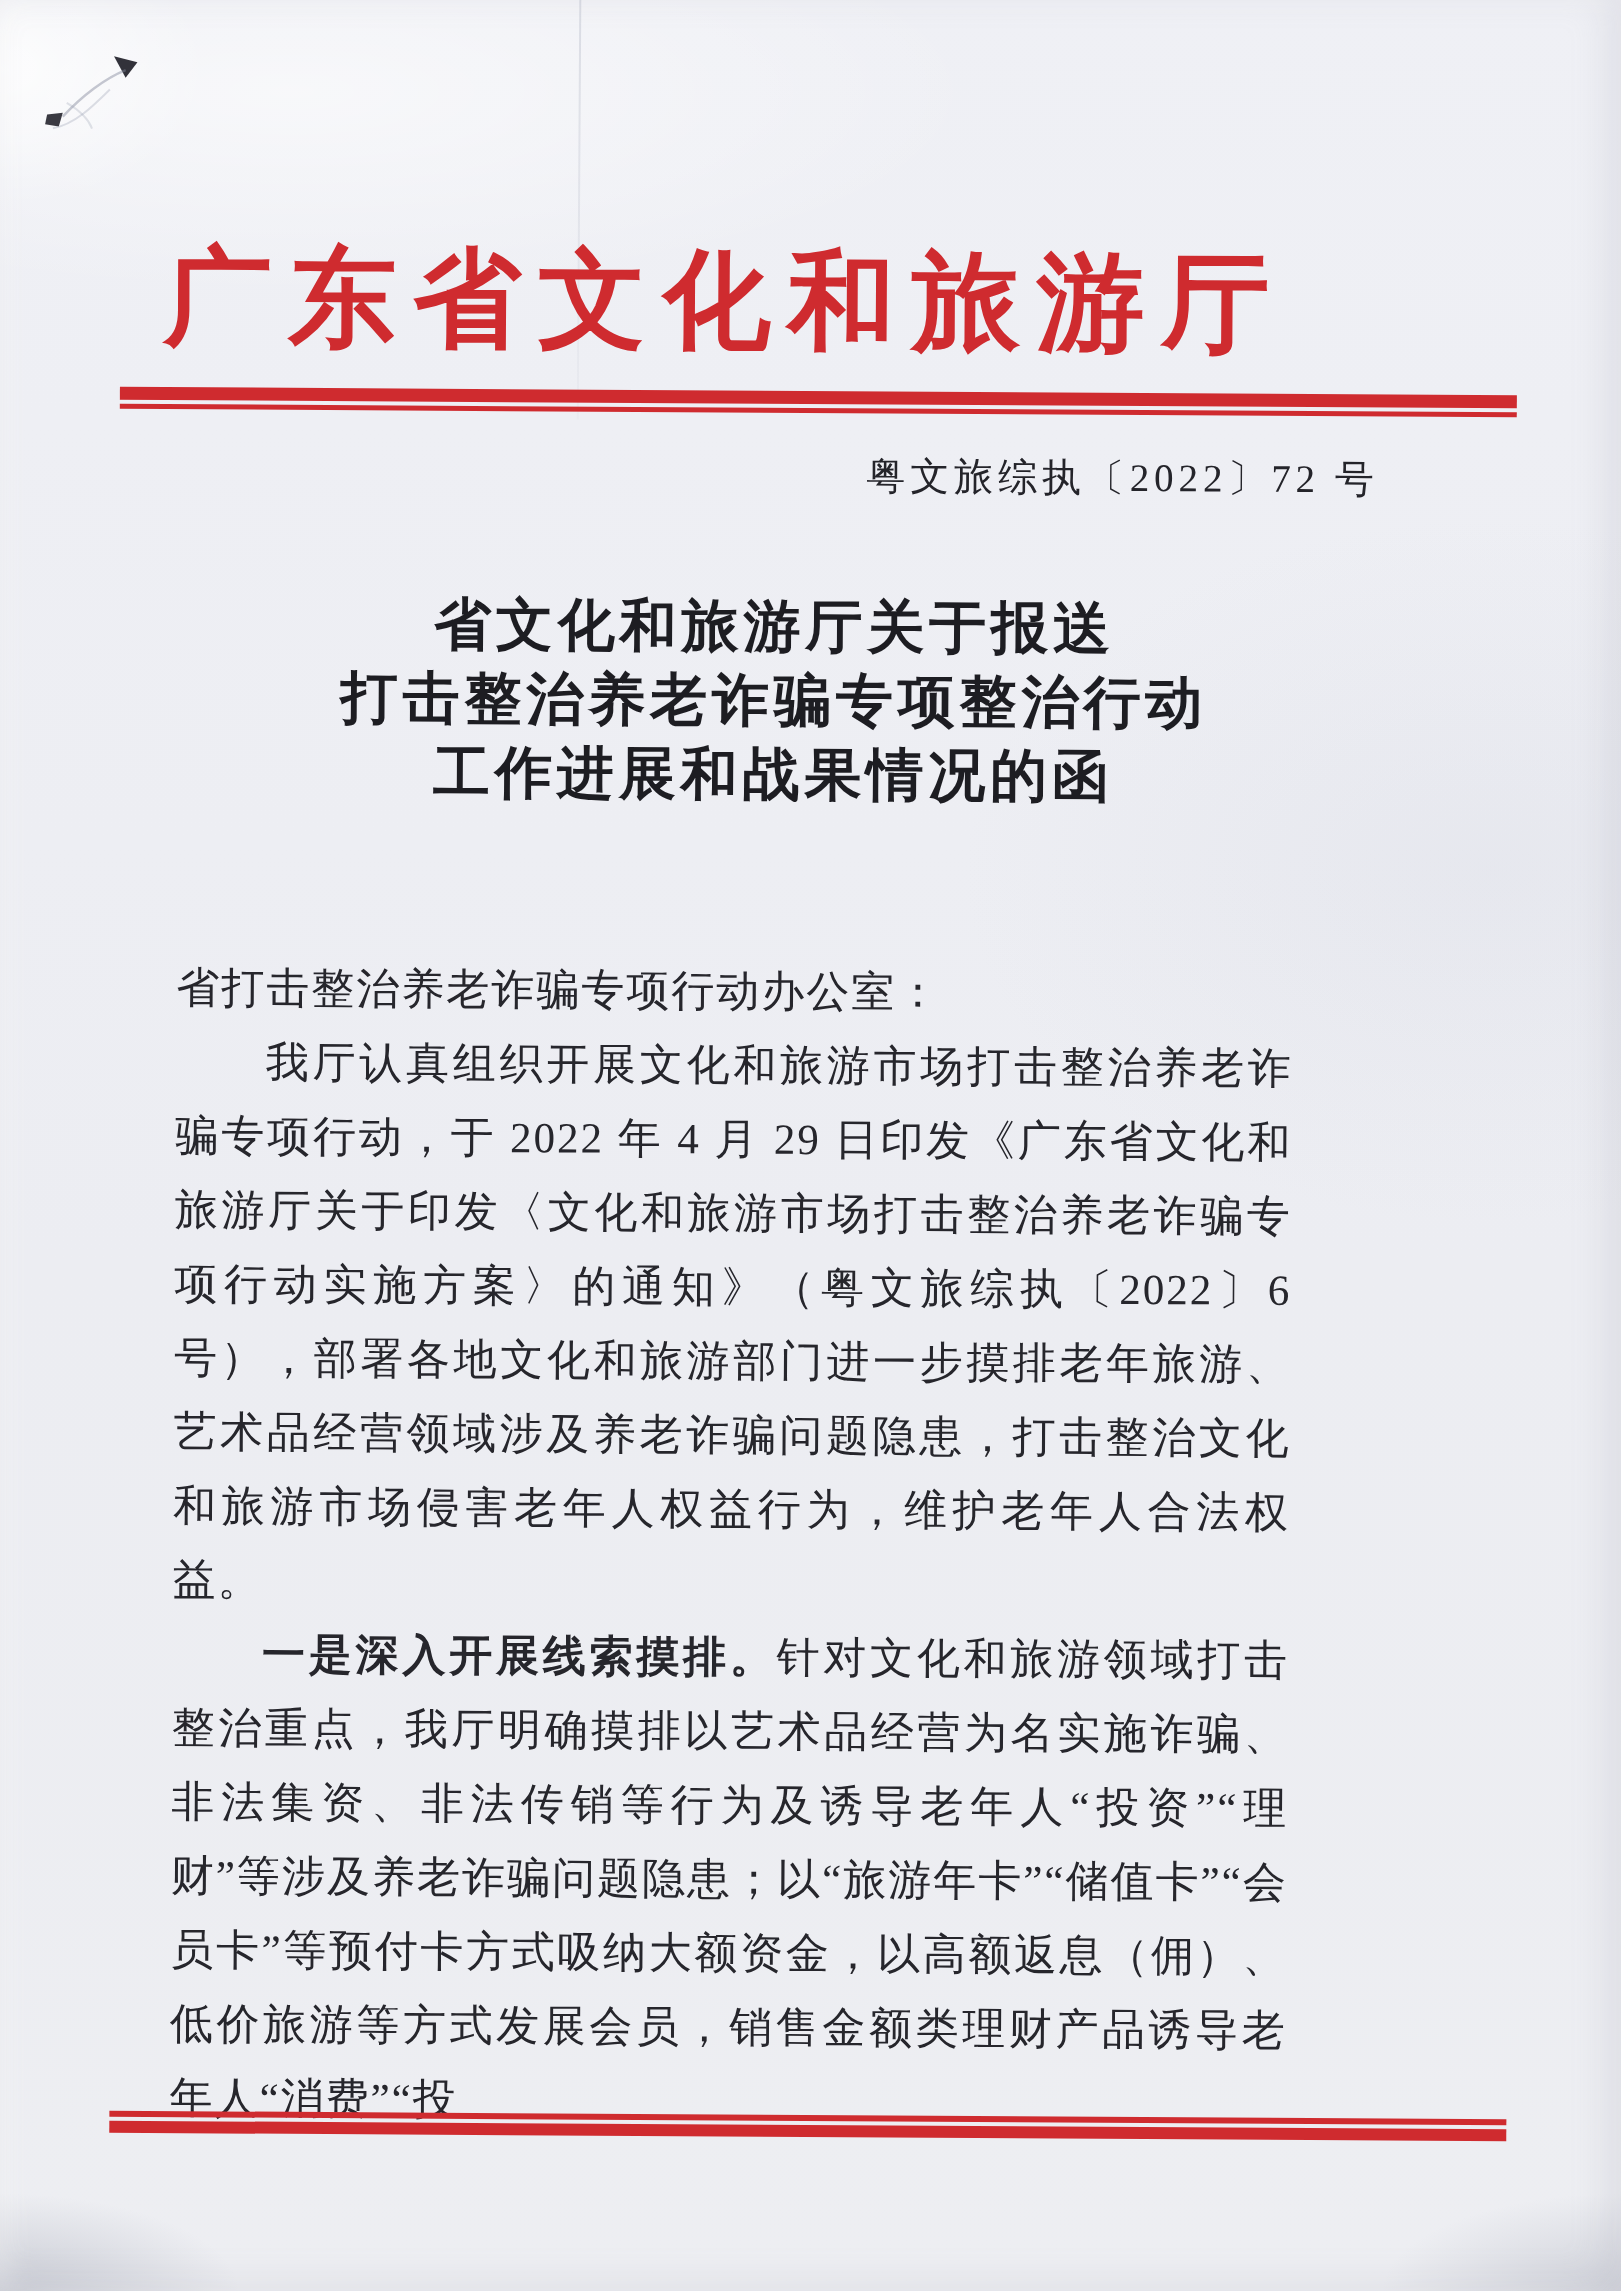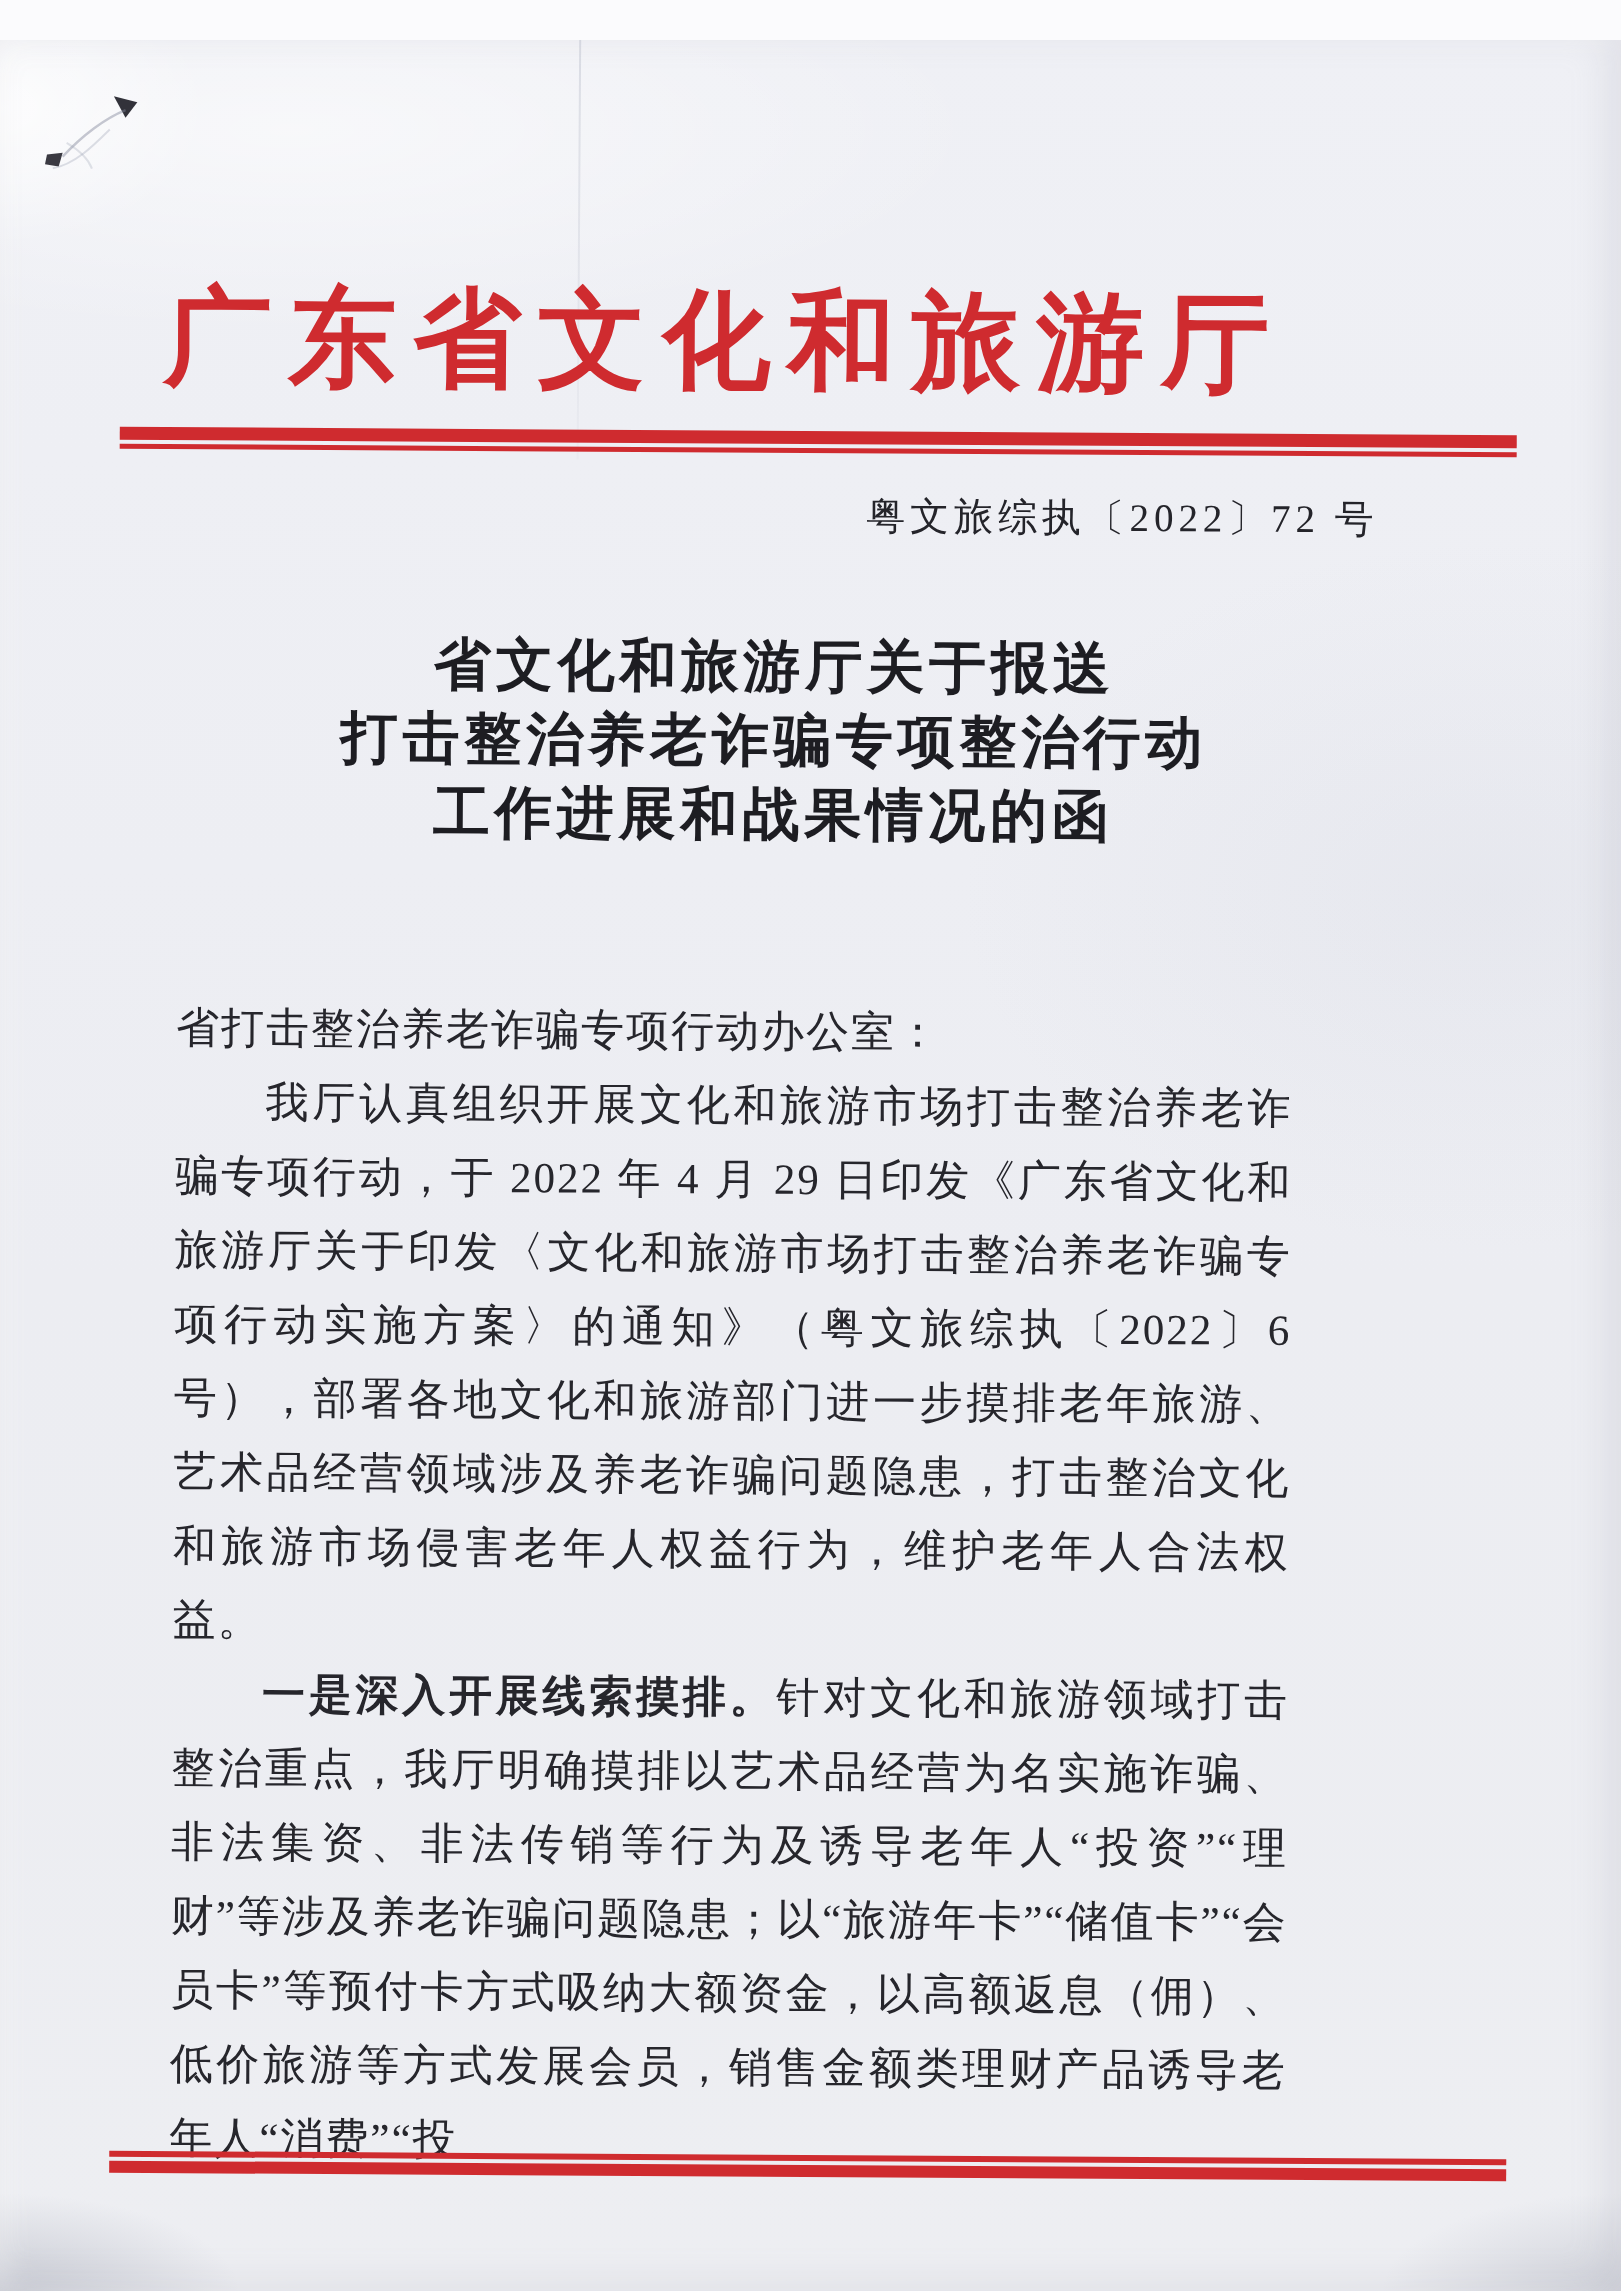--- a/index.html
+++ b/index.html
@@ -11,21 +11,20 @@
   .paper{
     position:absolute;inset:0;overflow:hidden;
     background:
       radial-gradient(1078px 314px at 18% 4%, rgba(255,255,255,.55), transparent 65%),
       radial-gradient(882px 588px at 92% 38%, rgba(206,209,221,.22), transparent 60%),
       radial-gradient(333px 137px at 0% 100%, rgba(138,143,160,.38), transparent 72%),
       radial-gradient(333px 137px at 100% 100%, rgba(138,143,160,.30), transparent 72%),
       radial-gradient(294px 196px at 0% 3%, rgba(255,255,255,.8), transparent 70%),
       linear-gradient(180deg,#eff0f5 0%,#ecedf2 55%,#edeef2 100%);
     box-shadow: inset -13.7px -7.8px 37px rgba(150,152,168,.18), inset 9.8px 0 27.4px rgba(255,255,255,.35);
-    margin-top: 40px;
   }
   .sheet{position:absolute;inset:0;transform:rotate(.35deg);transform-origin:50% 45%;}
   
   .fold-line{position:absolute;left:573px;top:0;width:2px;height:421px;
     background:linear-gradient(180deg,rgba(150,156,175,.28),rgba(150,156,175,.05));}
   
   .staple{position:absolute;left:17.6px;top:39px;width:186px;height:137px;}
   .agency{
     position:absolute;left:59px;top:233px;width:1323px;
     text-align:center;margin:0;

